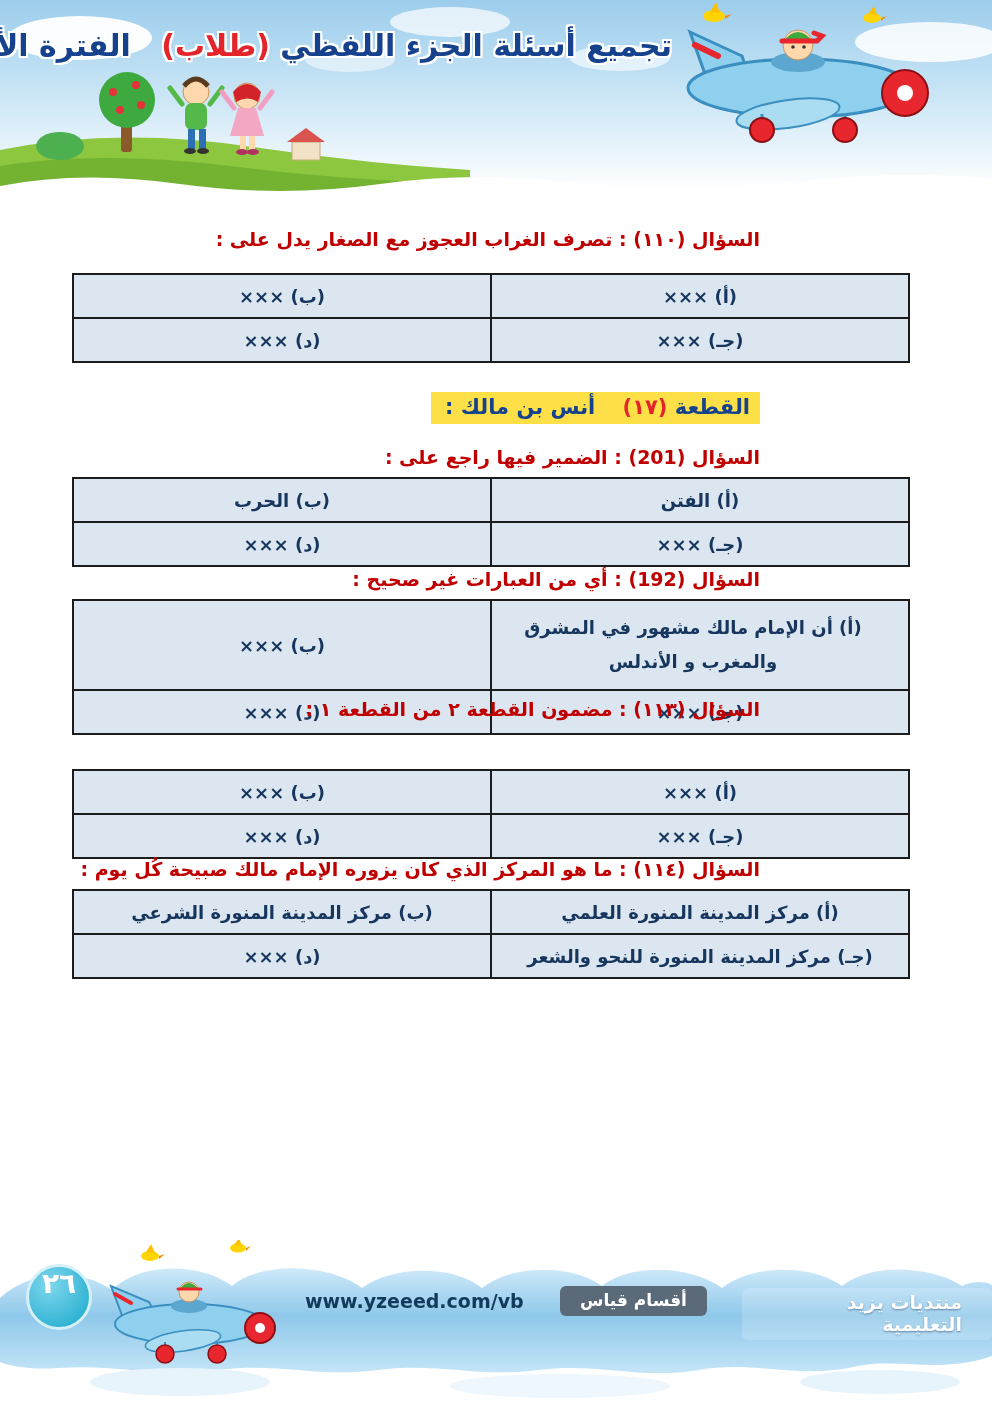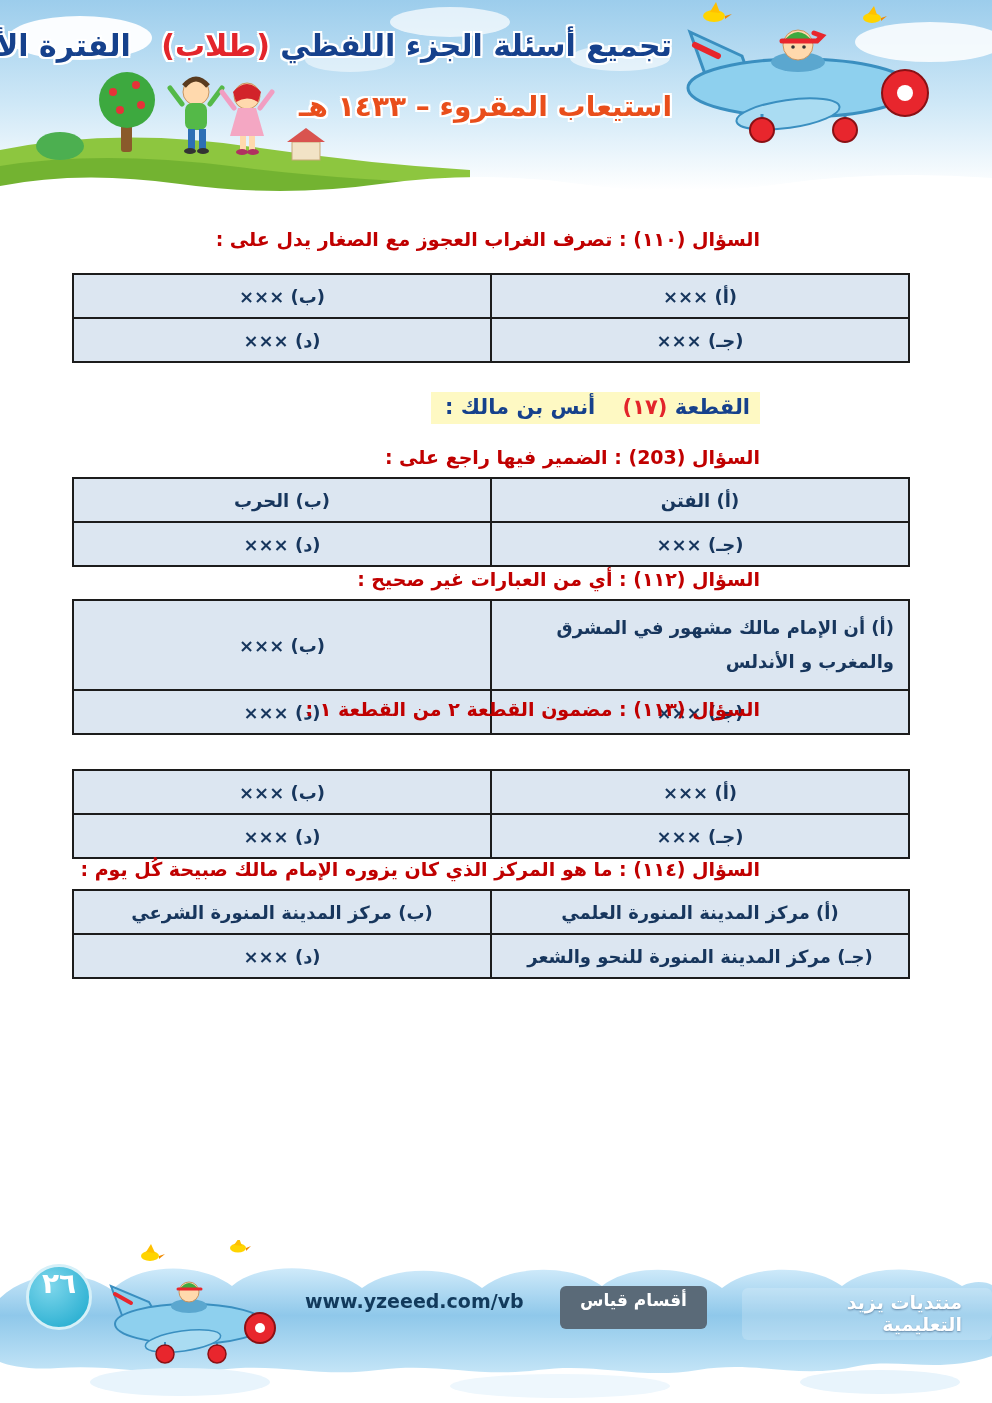--- a/index.html
+++ b/index.html
@@ -32,44 +32,44 @@
   .opts {
     position:absolute; left:72px; width:838px;
     border-collapse:collapse; direction:rtl; table-layout:fixed;
   }
   .opts td {
     border:2px solid #1c1c1c; background:#dce6f1;
     color:#17365d; font-weight:bold; font-size:18px;
     text-align:center; vertical-align:middle; height:38px; padding:2px 10px;
   }
   .opts tr.tall td { height:84px; }
-  .opts td.wrap-right { text-align:right; padding-right:14px; line-height:1.9; }
+  .opts td.wrap-right { padding-right:24px; line-height:1.9; }
   .section-title {
     position:absolute; top:392px; right:84px; direction:rtl; white-space:nowrap;
-    background:#fef9c3; color:#16418c; font-weight:bold; font-size:21px;
+    background:#fde047; color:#16418c; font-weight:bold; font-size:21px;
     padding:3px 10px 5px 14px;
   }
   
   .footer { position:absolute; top:1240px; left:0; width:992px; height:163px; }
   .footer svg { position:absolute; top:0; left:0; }
   .page-circle {
     position:absolute; top:1264px; left:26px; width:66px; height:66px;
     border-radius:50%; background:radial-gradient(circle at 35% 30%, #7fd7ec, #18a7cc);
     border:3px solid #d6f0f8; box-sizing:border-box;
     color:#ffffff; font-size:28px; font-weight:bold;
     display:flex; align-items:flex-start; justify-content:center;
   }
   .footer-url {
     position:absolute; top:1290px; left:305px; direction:ltr;
     color:#123a5c; font-weight:bold; font-size:19px;
   }
   .badge-qiyas {
     position:absolute; top:1286px; left:560px; direction:rtl;
     background:#5a6a78; color:#ffffff; font-weight:bold; font-size:17px;
-    padding:4px 20px 19px; border-radius:6px;
+    padding:4px 20px 6px; border-radius:6px;
   }
   .forum-name {
     position:absolute; top:1288px; left:742px; direction:rtl;
     color:#ffffff; font-weight:bold; font-size:19px;
     text-shadow:0 1px 2px rgba(10,40,80,.45);
     background:rgba(255,255,255,0.18); padding:3px 30px 5px; border-radius:6px;
   }
 </style>
 </head>
 <body>
@@ -169,21 +169,20 @@
         <path d="M881,18 L887,16 L881,21 Z" fill="#f18a00"></path>
       </g>
 
       <path d="M0,186 Q80,170 180,184 T380,184 T580,184 T780,184 T992,178 L992,200 L0,200 Z" fill="#ffffff"></path>
     </svg>
     <div class="title-line1">
       <span>تجميع أسئلة الجزء اللفظي</span>
       <span class="red">(طلاب)</span>
       <span>الفترة الأولى</span>
     </div>
-    <div class="title-line2">استيعاب المقروء – ١٤٣٣ هـ</div>
   </div>
 
   <div class="content">
 
     <div class="q-heading" style="top:228px">السؤال (١١٠) : تصرف الغراب العجوز مع الصغار يدل على :</div>
     <table class="opts" style="top:273px">
       <tbody>
           <tr>
         <td>(أ) ×××</td>
         <td>(ب) ×××</td>
@@ -194,35 +193,35 @@
       </tr>
     </tbody>
       </table>
 
     <div class="section-title">
       <span>القطعة</span>
       <span class="red">(١٧)</span>
       <span>أنس بن مالك :</span>
     </div>
 
-    <div class="q-heading" style="top:446px">السؤال (203) : الضمير فيها راجع على :</div>
+    <div class="q-heading" style="top:446px">السؤال (201) : الضمير فيها راجع على :</div>
     <table class="opts" style="top:477px">
       <tbody>
           <tr>
         <td>(أ) الفتن</td>
         <td>(ب) الحرب</td>
       </tr>
       <tr>
         <td>(جـ) ×××</td>
         <td>(د) ×××</td>
       </tr>
     </tbody>
       </table>
 
-    <div class="q-heading" style="top:568px">السؤال (١١٢) : أي من العبارات غير صحيح :</div>
+    <div class="q-heading" style="top:568px">السؤال (192) : أي من العبارات غير صحيح :</div>
     <table class="opts" style="top:599px">
       <tbody>
           <tr class="tall">
         <td class="wrap-right">(أ) أن الإمام مالك مشهور في المشرق والمغرب و  الأندلس</td>
         <td>(ب) ×××</td>
       </tr>
       <tr>
         <td>(جـ) ×××</td>
         <td>(د) ×××</td>
       </tr>

